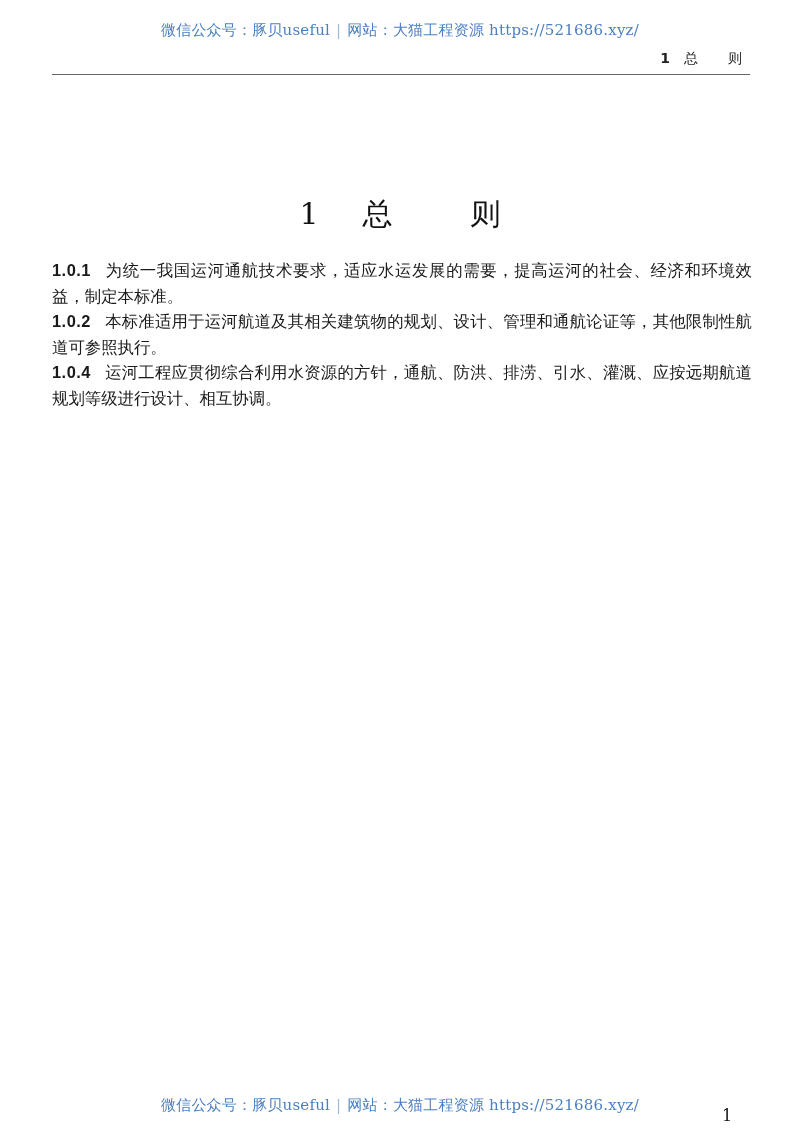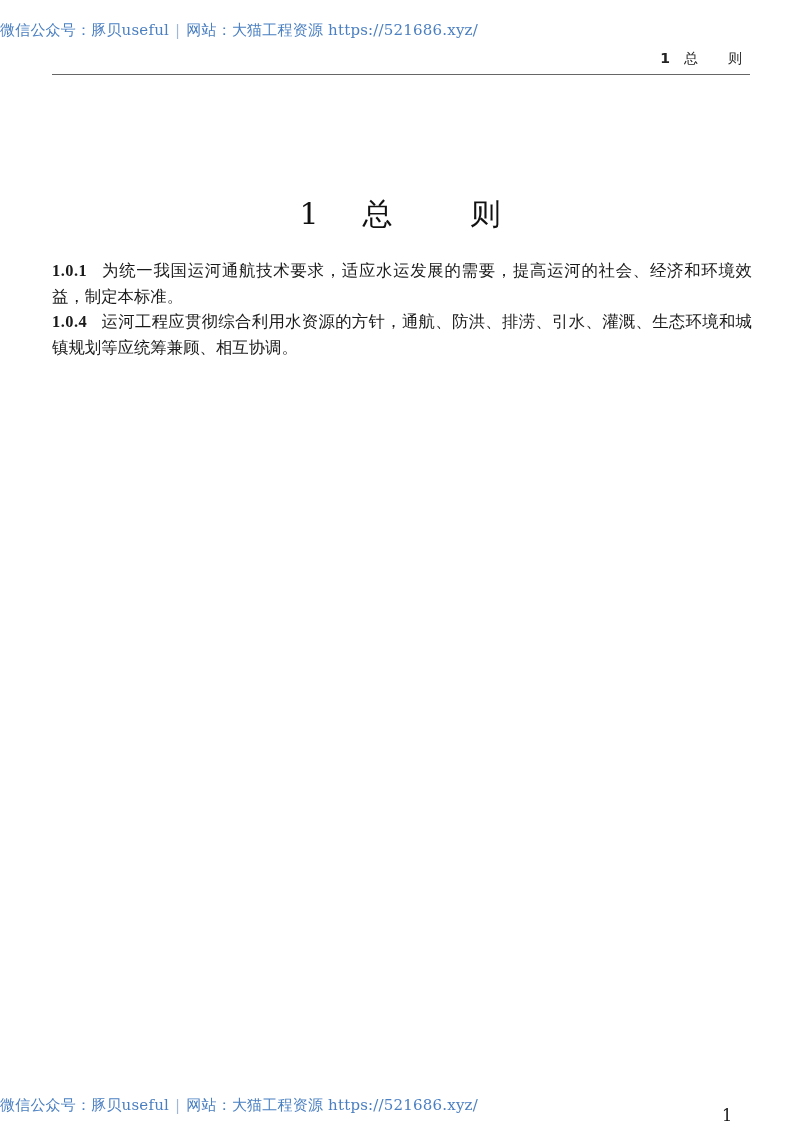--- a/index.html
+++ b/index.html
@@ -1,35 +1,35 @@
 <!DOCTYPE html>
 <html><head>
 <meta charset="utf-8">
 <style>
   html, body { margin: 0; padding: 0; background: #ffffff; }
   body { width: 800px; height: 1148px; position: relative; overflow: hidden;
          font-family: "DejaVu Serif", "Liberation Serif", serif; color: #1a1a1a; }
-  .watermark { position: absolute; left: 0; width: 800px; text-align: left;
+  .watermark { position: absolute; left: 0; width: 800px; text-align: center;
                font-size: 15px; color: #4a7fc1; letter-spacing: 0.2px; white-space: nowrap; }
   .watermark .sep { color: #9fb8d8; margin: 0 6px; }
   .wm-top { top: 21px; }
   .wm-bottom { top: 1096px; }
   .running-header { position: absolute; top: 50px; right: 58px; font-size: 14px;
                     font-family: "DejaVu Sans", "Liberation Sans", sans-serif; color: #222; }
   .running-header .num { font-weight: bold; margin-right: 14px; }
   .running-header .w2 { margin-left: 30px; }
   .header-rule { position: absolute; top: 74px; left: 52px; width: 698px; height: 1px; background: #666; }
   .chapter-title { position: absolute; top: 194px; left: 0; width: 800px; text-align: center;
                    font-size: 30px; font-weight: normal; color: #111; }
   .chapter-title .num { margin-right: 44px; }
   .chapter-title .c2 { margin-left: 78px; }
   .body { position: absolute; top: 258px; left: 52px; width: 700px; font-size: 16.4px;
           line-height: 25.6px; text-align: justify; }
   .clause { margin: 0; }
-  .clause .cnum { font-weight: bold; font-family: Liberation Serif, serif;
+  .clause .cnum { font-weight: bold; font-family: Liberation Sans, sans-serif;
                   margin-right: 14px; letter-spacing: 0.5px; }
   .clause.emph .ctext { font-weight: bold; font-family: "DejaVu Sans", "Liberation Sans", sans-serif; font-size: 15.8px; }
   .page-number { position: absolute; top: 1106px; left: 722px; font-size: 16px; color: #111; }
 </style>
 </head>
 <body>
 
 <div class="watermark wm-top">
   <span>微信公众号：豚贝useful</span><span class="sep">|</span><span>网站：大猫工程资源 https://521686.xyz/</span>
 </div>
@@ -41,21 +41,24 @@
 
 <div class="chapter-title">
   <span class="num">1</span><span>总</span><span class="c2">则</span>
 </div>
 
 <div class="body">
   <p class="clause">
     <span class="cnum">1.0.1</span><span class="ctext">为统一我国运河通航技术要求，适应水运发展的需要，提高运河的社会、经济和环境效益，制定本标准。</span>
   </p>
   <p class="clause">
-    <span class="cnum">1.0.4</span><span class="ctext">运河工程应贯彻综合利用水资源的方针，通航、防洪、排涝、引水、灌溉、生态环境和城镇规划等应统筹兼顾、相互协调。</span>
+    <span class="cnum">1.0.2</span><span class="ctext">本标准适用于运河航道及其相关建筑物的规划、设计、管理和通航论证等，其他限制性航道可参照执行。</span>
+  </p>
+  <p class="clause">
+    <span class="cnum">1.0.4</span><span class="ctext">运河工程应贯彻综合利用水资源的方针，通航、防洪、排涝、引水、灌溉、应按远期航道规划等级进行设计、相互协调。</span>
   </p>
 </div>
 
 <div class="watermark wm-bottom">
   <span>微信公众号：豚贝useful</span><span class="sep">|</span><span>网站：大猫工程资源 https://521686.xyz/</span>
 </div>
 
 <div class="page-number">1</div>
 
 </body></html>

